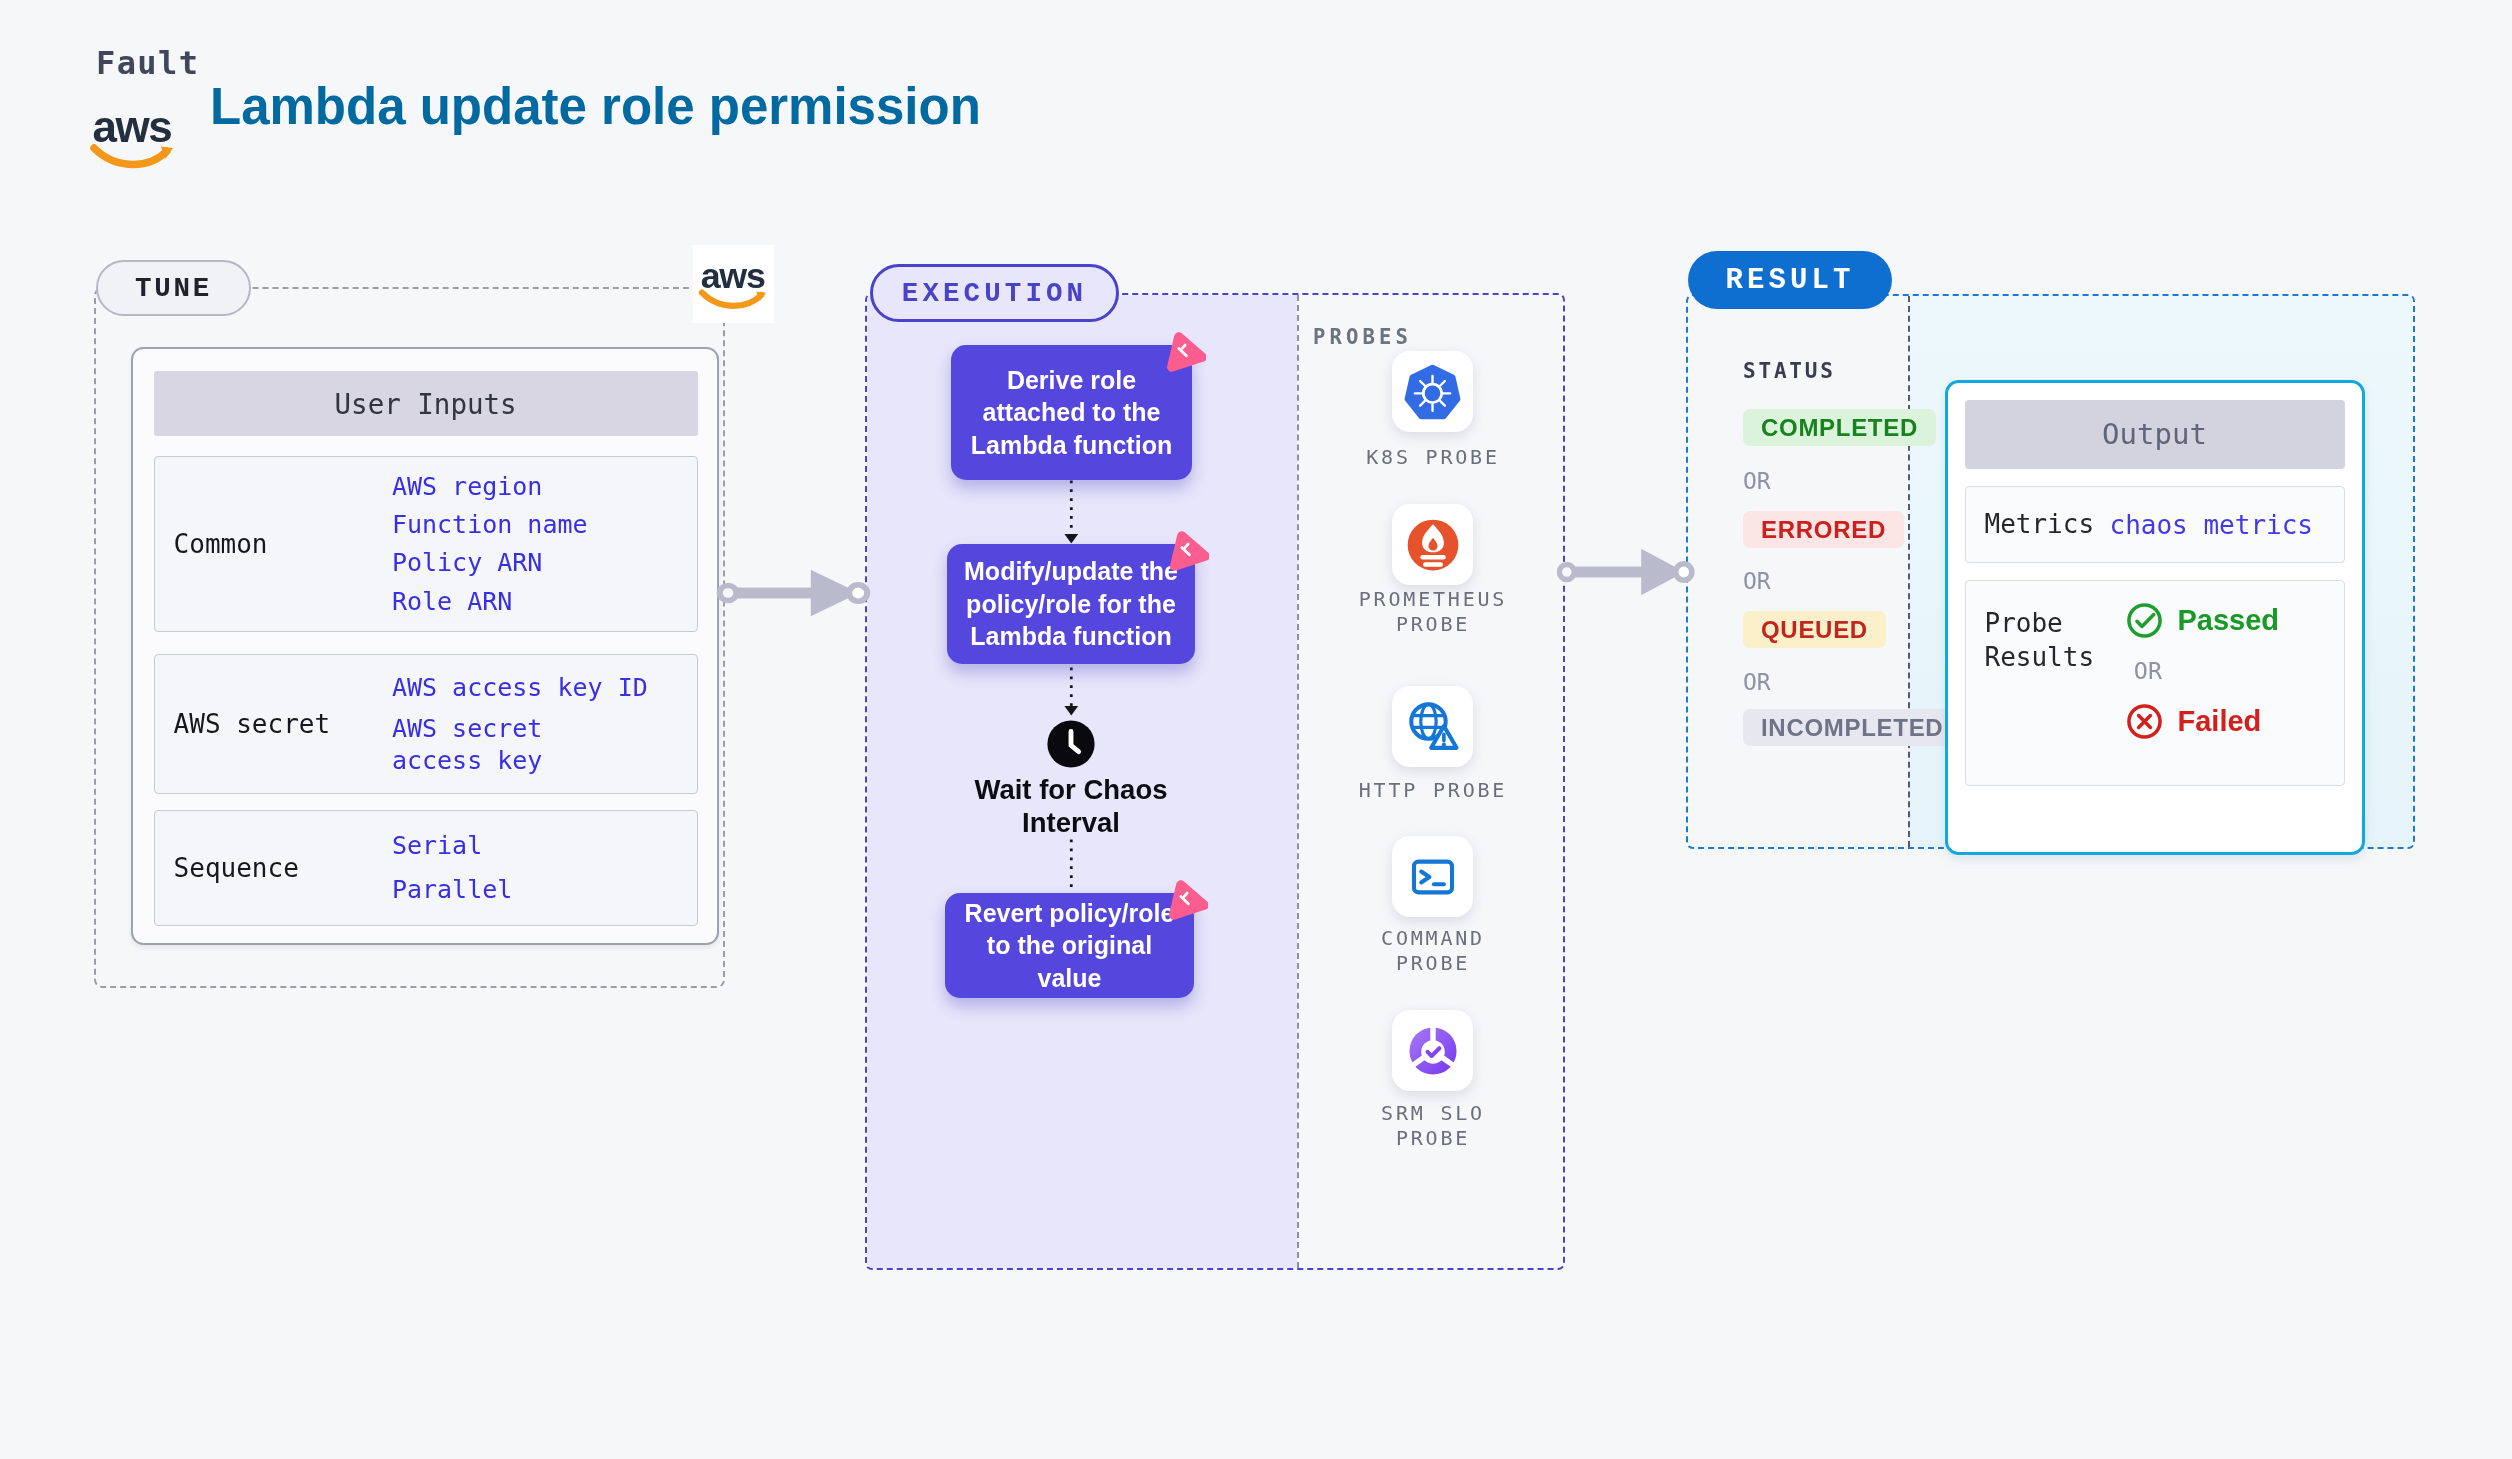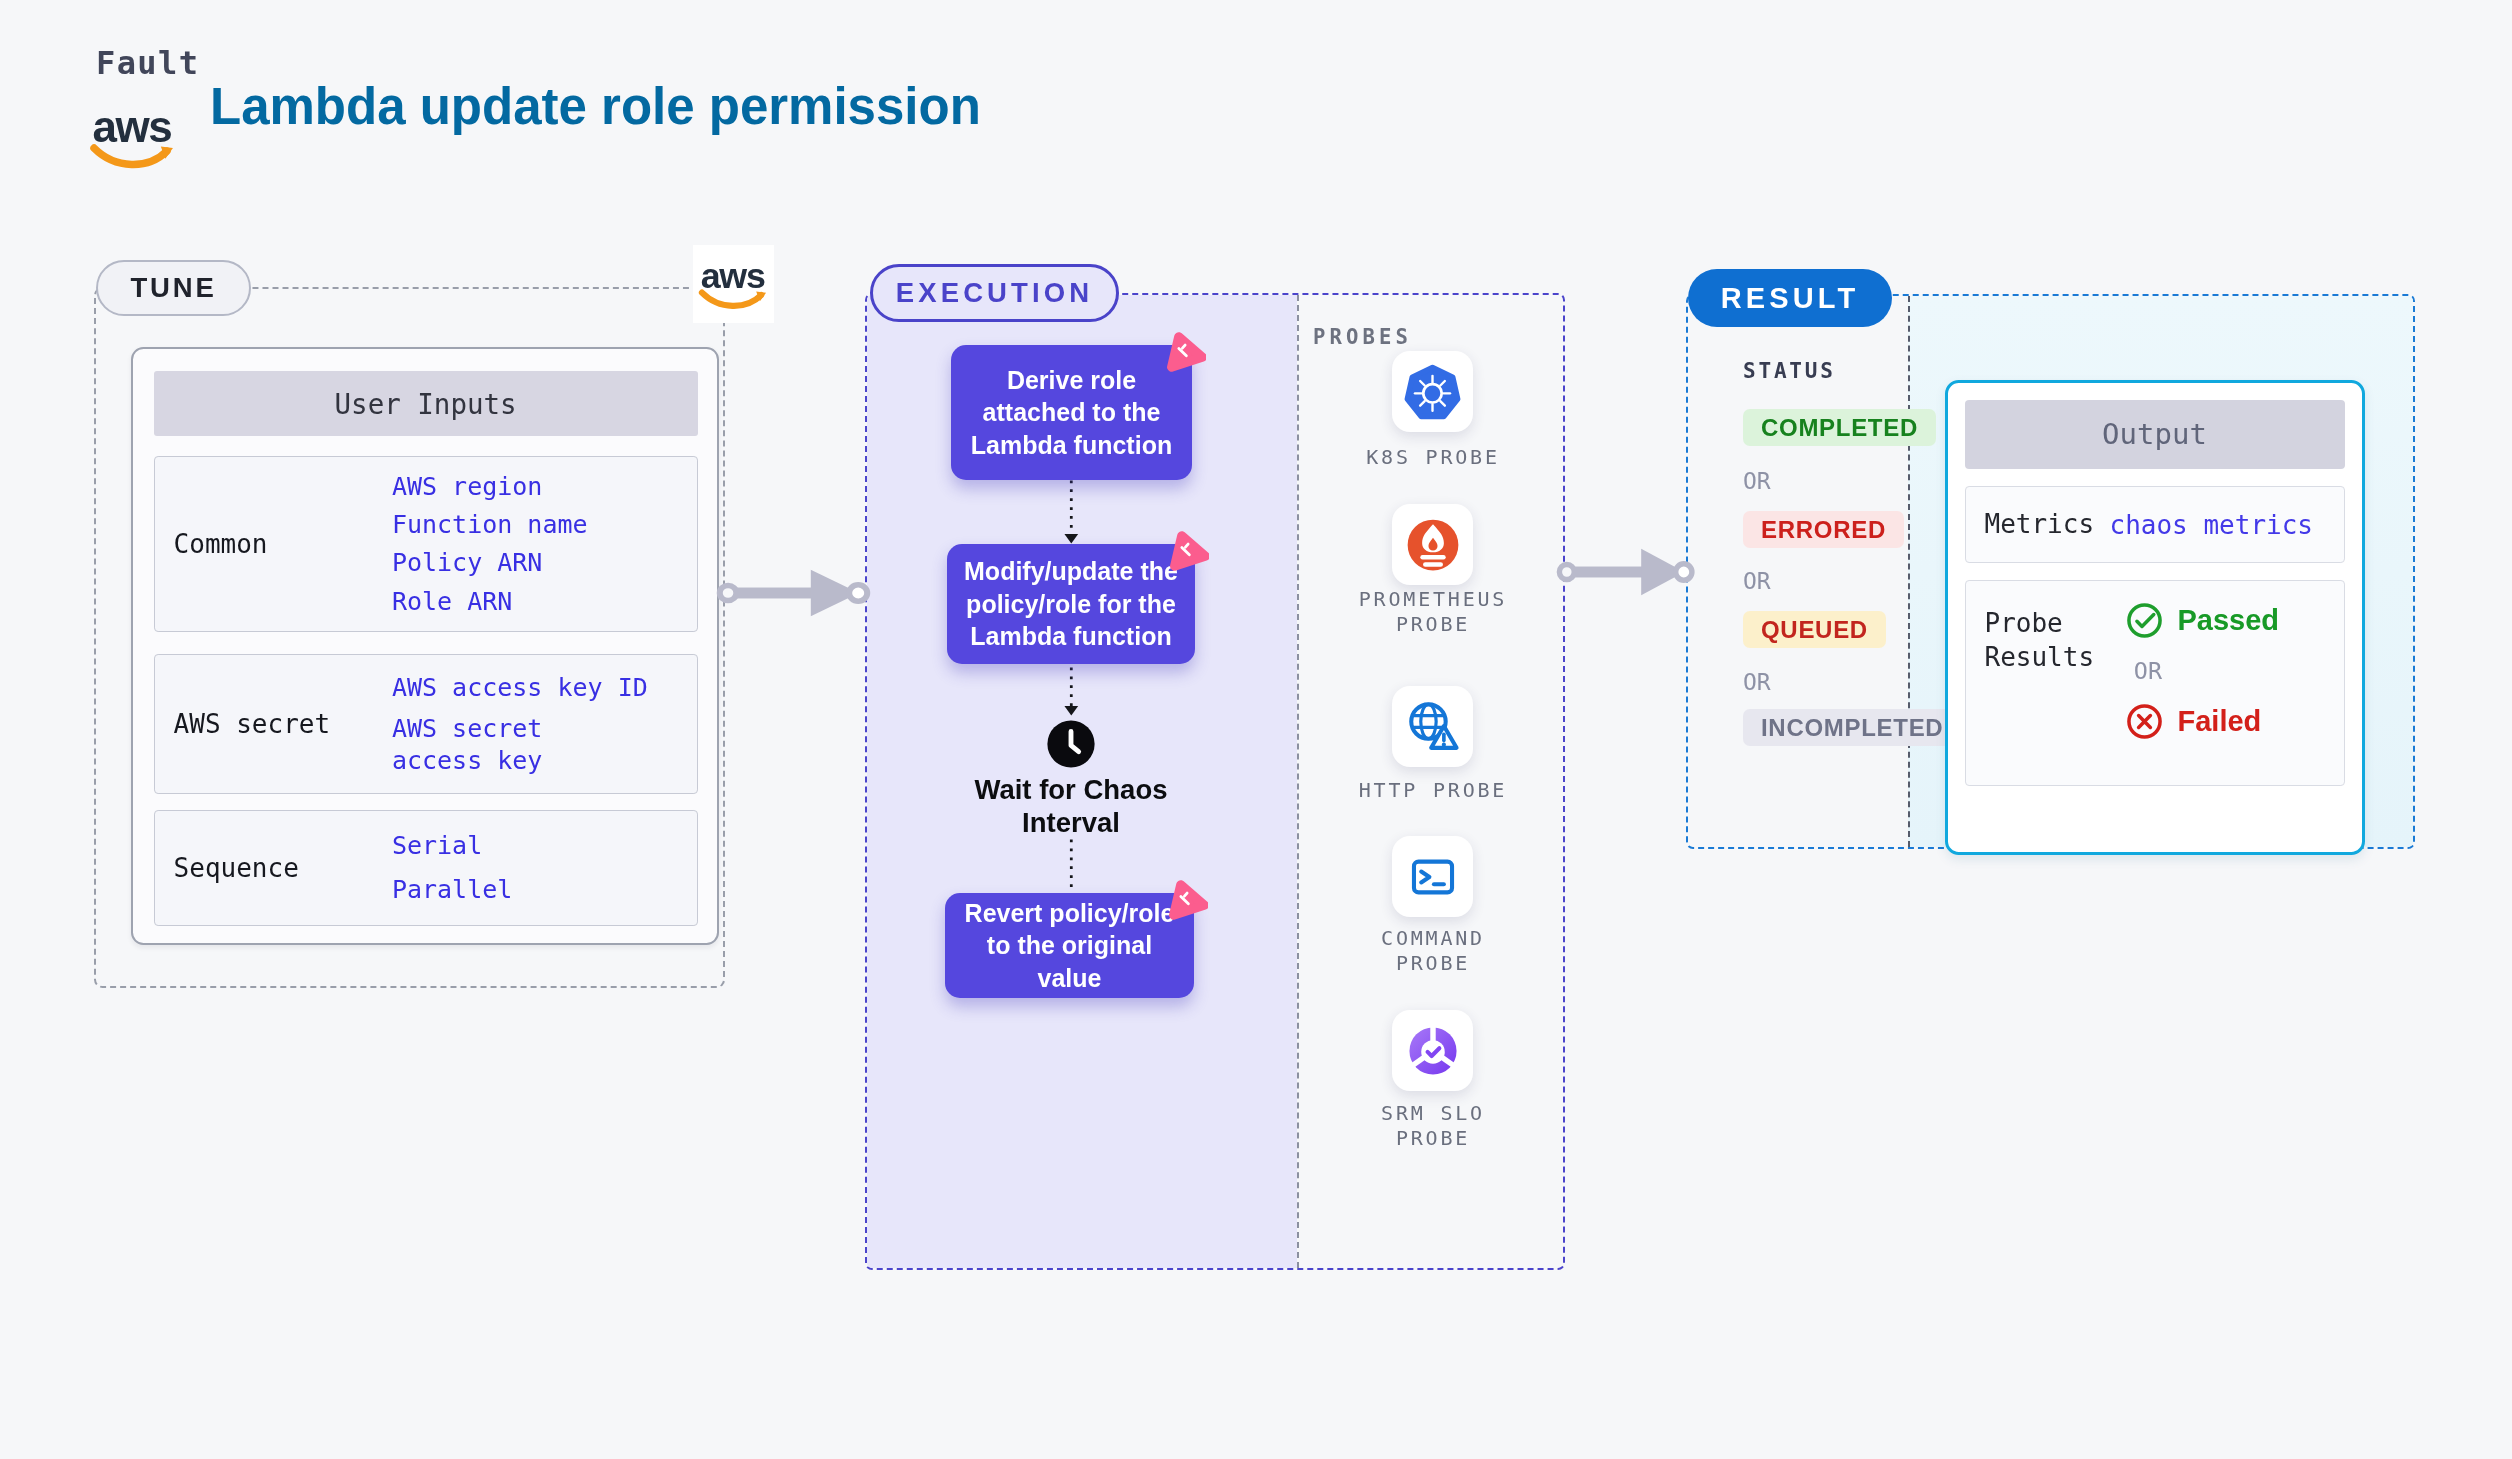--- a/index.html
+++ b/index.html
@@ -9,21 +9,21 @@
 
   
   .eyebrow { position:absolute; left:96px; top:44px; font-family:"DejaVu Sans Mono",monospace;
              font-size:32px; font-weight:bold; color:#41465a; letter-spacing:1.4px; }
   .page-title { position:absolute; left:210px; top:77px; font-size:51px; font-weight:bold; color:#0369a1; }
   .aws-logo { position:absolute; }
   .aws-logo-header { left:88px; top:99px; width:91px; height:77px; }
 
   
   .pill { position:absolute; display:flex; align-items:center; justify-content:center;
-          border-radius:30px; font-family:Liberation Sans, sans-serif; font-weight:bold; z-index:6; }
+          border-radius:30px; font-family:Liberation Mono, monospace; font-weight:bold; z-index:6; }
 
   
   .tune-container { position:absolute; left:94px; top:287px; width:631px; height:701px;
                     border:2.1px dashed #999eaa; border-radius:8.3px; }
   .tune-pill { left:96px; top:260px; width:155px; height:56px; background:#f1f2f6;
                border:2.8px solid #b4b8c6; font-size:27.5px; color:#20232c; letter-spacing:2.8px; }
   .aws-corner { position:absolute; left:693px; top:245px; width:81px; height:78px; background:#ffffff; z-index:5; }
   .aws-corner svg { position:absolute; left:4.1px; top:2.8px; }
 
   .inputs-card { position:absolute; left:131px; top:347px; width:588px; height:598px;
@@ -77,21 +77,21 @@
   .probe-label { position:absolute; left:473px; width:186px; text-align:center;
                  font-family:"DejaVu Sans Mono",monospace; font-size:20px; color:#6a6f7e;
                  letter-spacing:2.8px; line-height:1.25; }
 
   
   .result-container { position:absolute; left:1686px; top:294px; width:729px; height:555px;
                       border:2.1px dashed #1a7ad5; border-radius:6.9px; }
   .result-fill { position:absolute; left:220px; top:0; right:0; bottom:0;
                  background:linear-gradient(180deg,#edf8fc,#e5f4fa); border-radius:0 4.8px 4.8px 0; }
   .status-separator { position:absolute; left:220px; top:0; width:0; height:100%; border-left:2.1px dashed #565b6b; }
-  .result-pill { left:1688px; top:269px; width:204px; height:58px; background:#0f6fd1;
+  .result-pill { left:1688px; top:251px; width:204px; height:58px; background:#0f6fd1;
                  font-size:29px; color:#ffffff; letter-spacing:4.1px; }
 
   .status-title { position:absolute; left:55px; top:63px; font-family:"DejaVu Sans Mono",monospace;
                   font-size:21px; font-weight:bold; color:#383d52; letter-spacing:2.8px; }
   .status-chip { position:absolute; left:55px; height:37px; display:inline-flex; align-items:center;
                  padding:0 18px; border-radius:6.9px; font-size:24px; font-weight:bold; letter-spacing:0.7px; }
   .chip-completed   { top:113px; background:#dcf3db; color:#17821e; }
   .chip-errored     { top:215px; background:#fbe5e5; color:#cc201c; }
   .chip-queued      { top:315px; background:#fcf0cb; color:#c2251e; }
   .chip-incompleted { top:413px; background:#e7e7ef; color:#6f7388; }

